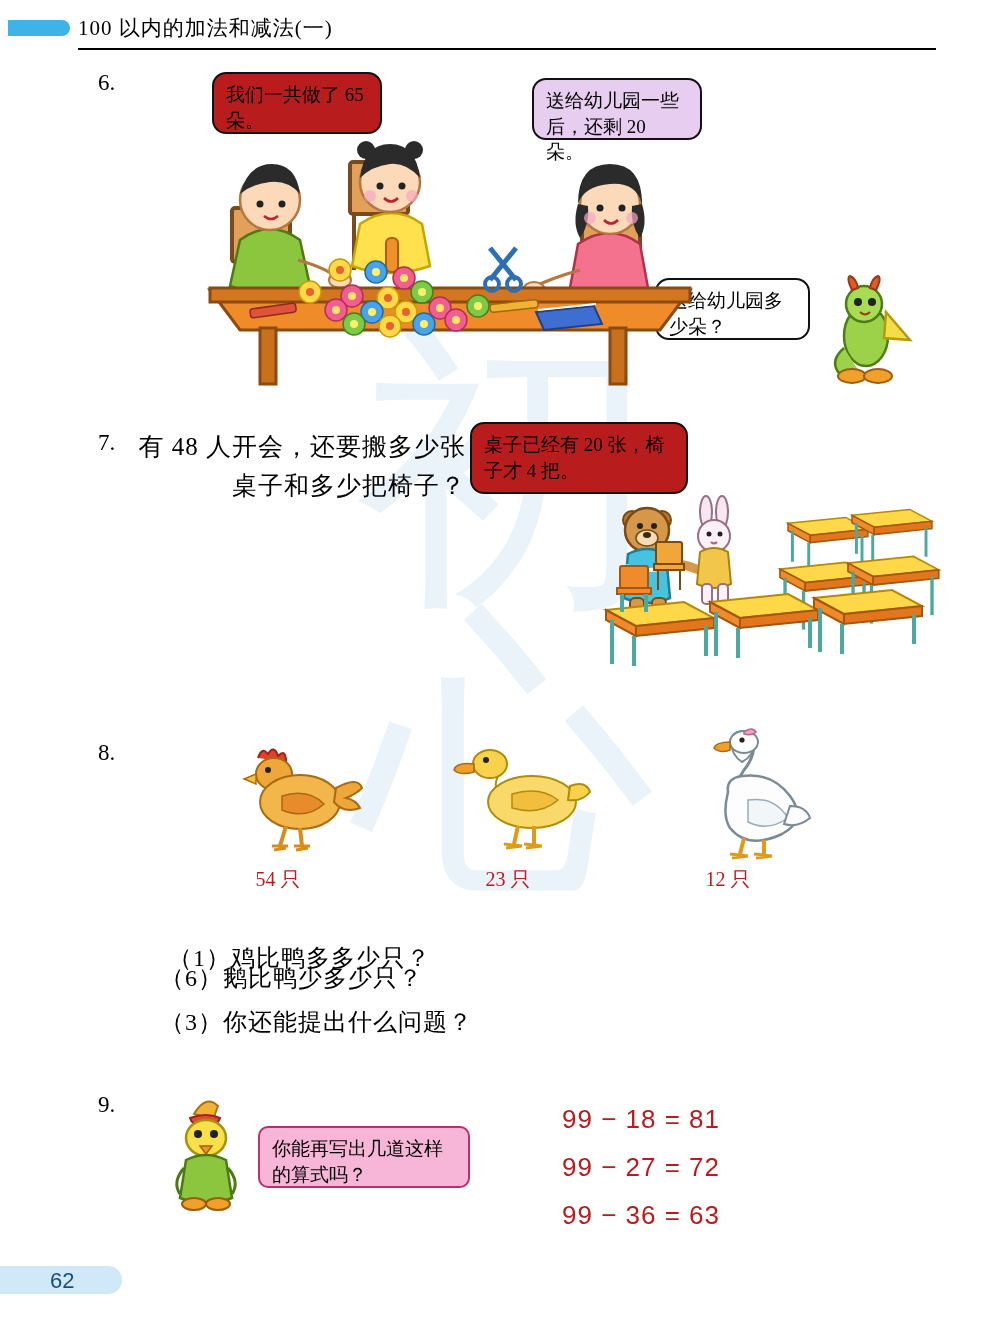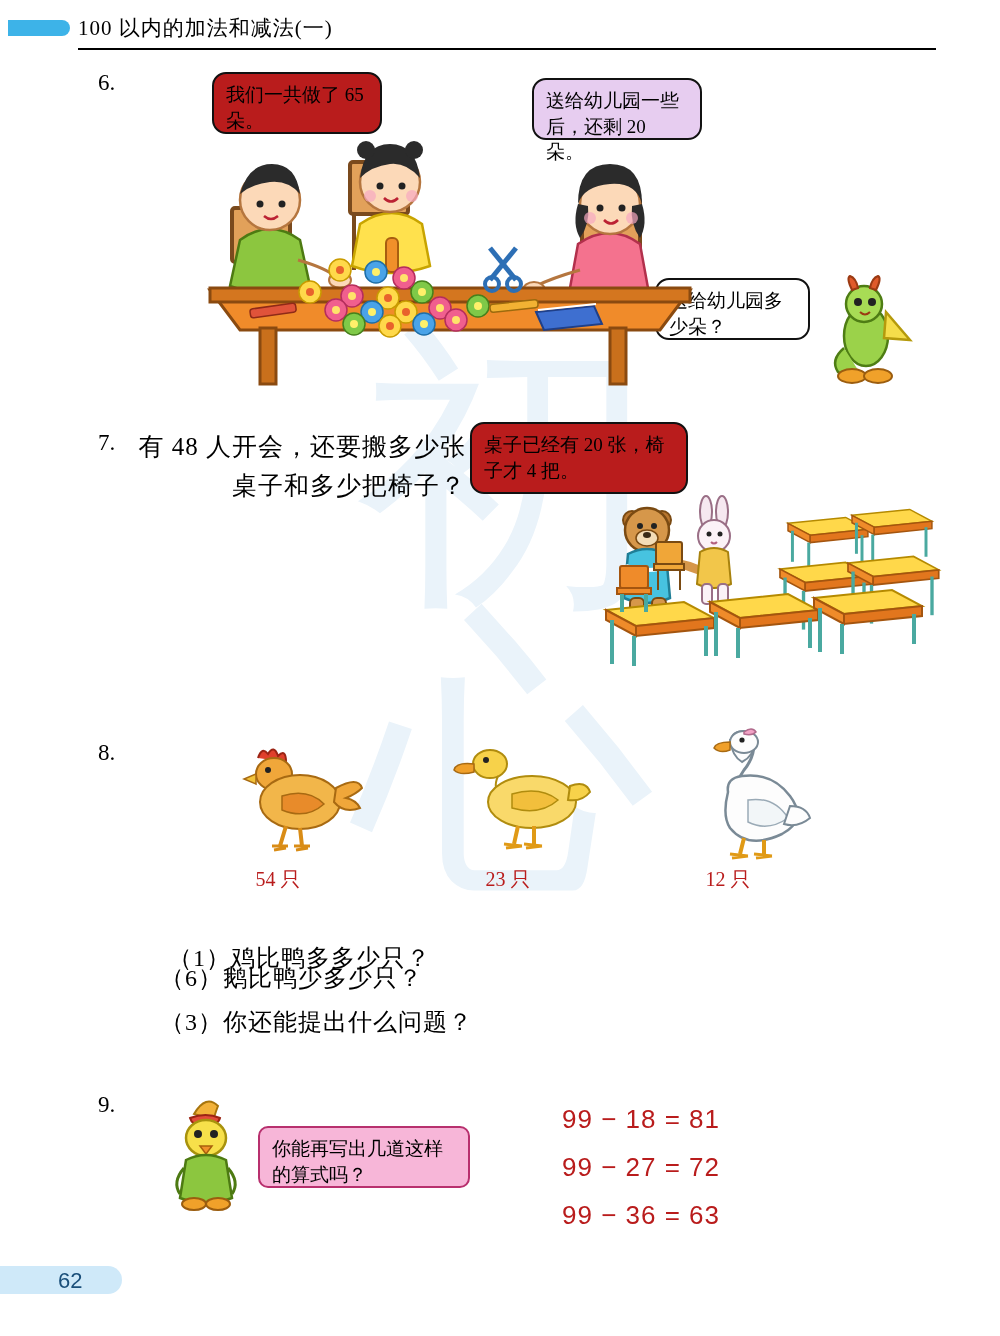--- a/index.html
+++ b/index.html
@@ -127,21 +127,21 @@
   }
   .footer-pill {
     position: absolute;
     left: 0; top: 0;
     width: 122px; height: 28px;
     background: #cfe9f9;
     border-radius: 0 14px 14px 0;
   }
   .footer-num {
     position: absolute;
-    left: 58px; top: 2px;
+    left: 50px; top: 2px;
     font-size: 22px;
     color: #1a4f7a;
     font-family: "Liberation Sans", sans-serif;
   }
 </style>
 </head>
 <body>
 
 <div class="watermark">初心</div>
 

